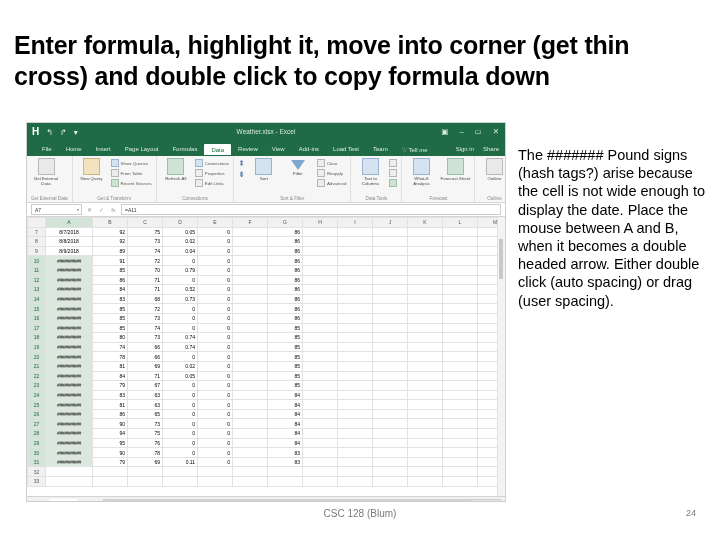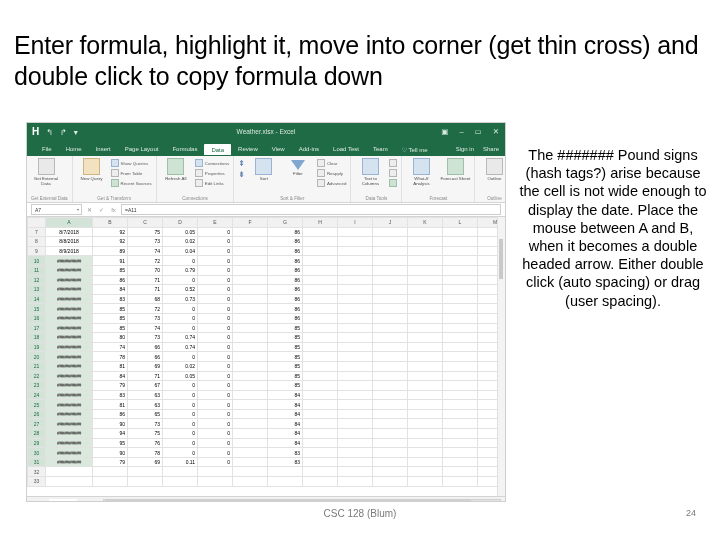--- a/index.html
+++ b/index.html
@@ -5,28 +5,28 @@
   html,body{margin:0;padding:0;}
   body{
     width:720px;height:540px;background:#ffffff;overflow:hidden;
     font-family:"Liberation Sans", sans-serif;color:#000;
   }
   .slide{position:relative;width:720px;height:540px;}
 
   
   .slide-title{
     position:absolute;left:14px;top:30px;width:692px;
-    font-size:25px;line-height:31px;font-weight:400;color:#000;
+    font-size:25px;line-height:31px;font-weight:700;color:#000;
     letter-spacing:-0.2px;
   }
 
   
   .side-text{
     position:absolute;left:518px;top:146px;width:190px;
-    font-size:14.5px;line-height:18.2px;color:#000;text-align:center;
+    font-size:14.5px;line-height:18.2px;color:#000;
   }
 
   
   .excel{
     position:absolute;left:26px;top:122px;width:478px;height:378px;
     background:#ffffff;border:1px solid #cfcfcf;
     font-size:5px;overflow:hidden;
   }
 
   

